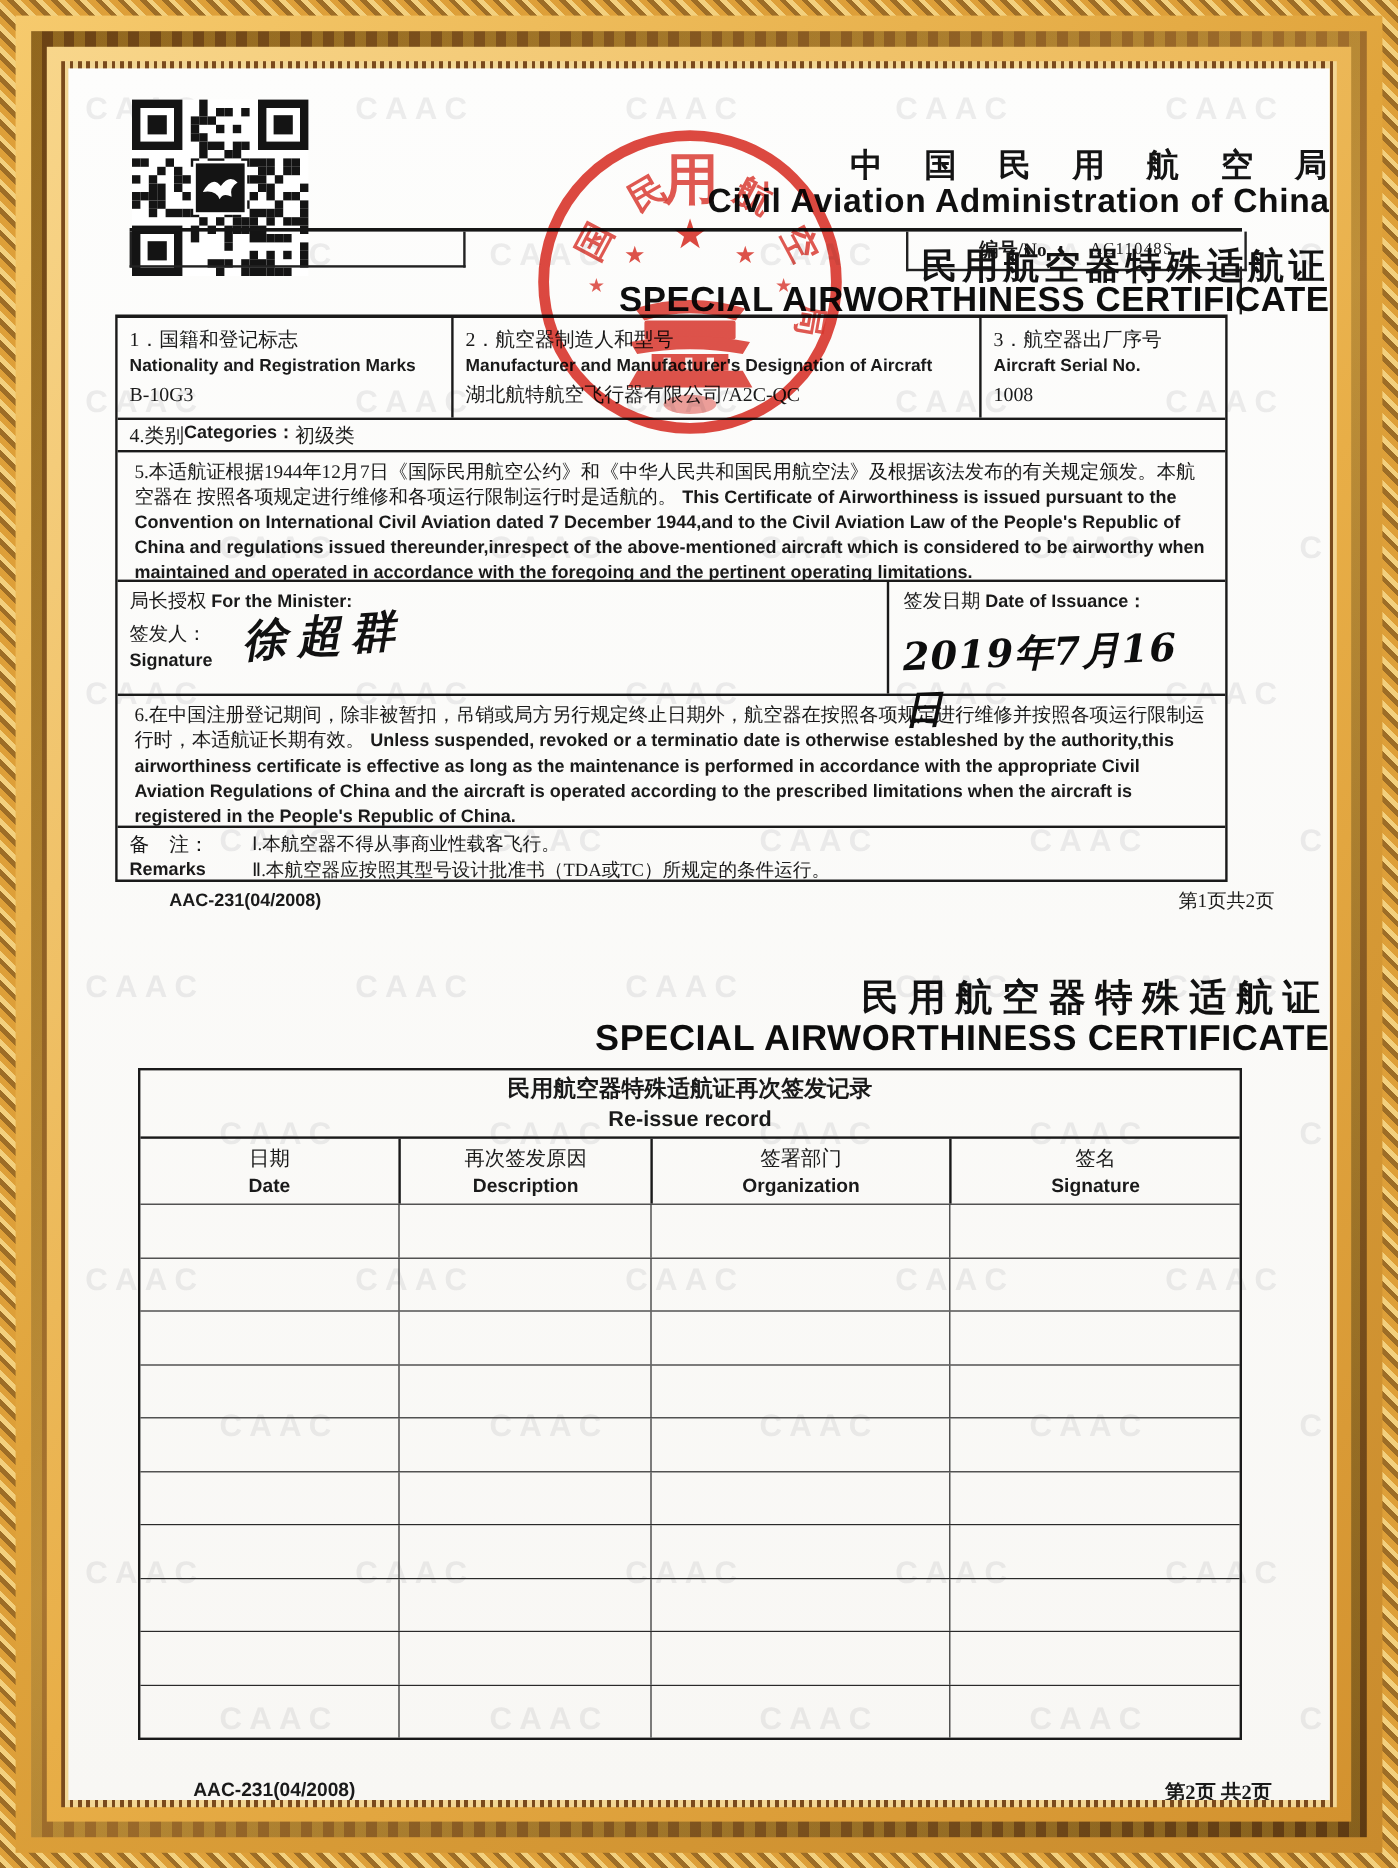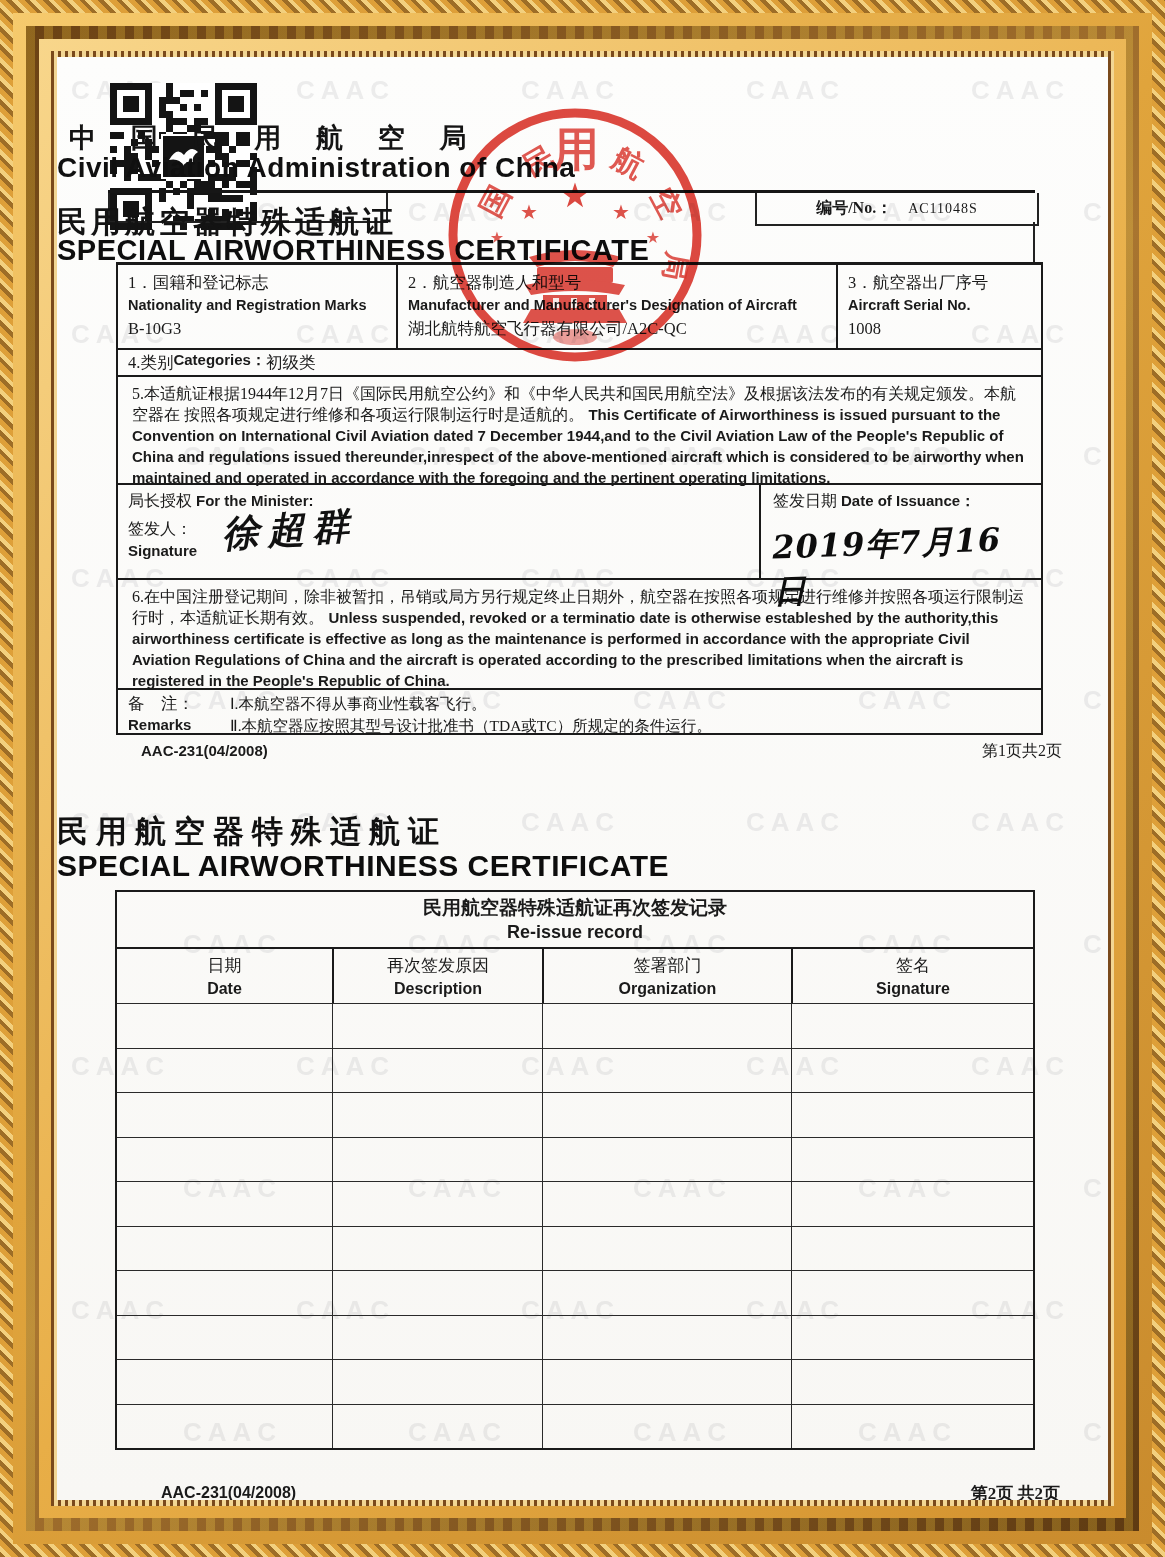--- a/index.html
+++ b/index.html
@@ -10,41 +10,41 @@
       background-image:repeating-linear-gradient(45deg,rgba(122,74,20,.55) 0 4px,rgba(247,214,133,.9) 4px 8px,rgba(224,160,56,.9) 8px 13px);}
   .f2{position:absolute;inset:13px;background:linear-gradient(135deg,#f6ca6d,#e0a43c 45%,#c98b2d);}
   .f3{position:absolute;inset:26px;background:linear-gradient(135deg,#6b4214,#a06c26 50%,#5e3a12);
       background-image:linear-gradient(135deg,#6b4214,#a97530 50%,#5e3a12),repeating-linear-gradient(90deg,rgba(255,225,150,.25) 0 9px,transparent 9px 18px);background-blend-mode:overlay;}
   .f4{position:absolute;inset:39px;background:linear-gradient(135deg,#f8d68b,#e8ae47 55%,#d3922f);}
   .f5{position:absolute;inset:51px;background:repeating-linear-gradient(90deg,#7a4a1c 0 3px,#f2d694 3px 7px);}
   
   .sheet{position:absolute;inset:57px;background:linear-gradient(180deg,#fdfdfc,#f8f7f4);overflow:hidden;}
   .wm{position:absolute;font:bold 26px "Liberation Sans",sans-serif;letter-spacing:6px;color:rgba(140,140,150,.15);}
   .zh{font-family:"Liberation Serif","DejaVu Serif",serif;}
-  .center{left:0;right:0;text-align:left;}
+  .center{left:0;right:0;text-align:right;}
 
   
   #qr{left:53px;top:26px;width:147px;height:147px;background:#fff;display:grid;grid-template-columns:repeat(21,1fr);grid-template-rows:repeat(21,1fr);}
   .qm.on{background:#141414;}
   .finder{position:absolute;width:42px;height:42px;border:7px solid #141414;background:#fff;box-sizing:border-box;}
   .finder::after{content:"";position:absolute;inset:6px;background:#141414;}
   #qr-logo{position:absolute;left:51px;top:51px;width:45px;height:45px;background:#fff;display:flex;align-items:center;justify-content:center;}
   #org-zh{top:63px;font:600 27px "Liberation Serif",serif;letter-spacing:14px;transform:translateX(12px);color:#141414;}
   #org-en{top:95px;font:bold 28px "Liberation Sans",sans-serif;letter-spacing:.5px;color:#101010;}
   #head-rule{left:51px;top:133px;width:927px;height:3px;background:#161616;}
   #left-box{left:51px;top:136px;width:276px;height:28px;border:2px solid #222;border-top:none;}
   #no-box{left:698px;top:136px;width:256px;height:27px;border:2px solid #222;border-top:none;display:flex;align-items:center;gap:16px;padding:2px 12px;font-size:16px;justify-content:center;}
   #no-box .lab{font-weight:bold;font-family:"Liberation Serif",serif;}
   #no-box .val{font-family:"Liberation Serif",serif;font-size:14px;letter-spacing:1px;}
   #right-conn{left:976px;top:165px;width:2px;height:40px;background:#222;}
   #title-zh{top:145px;font:bold 30px "Liberation Serif",serif;letter-spacing:4px;color:#131313;}
   #title-en{top:177px;font:bold 29px "Liberation Sans",sans-serif;letter-spacing:0.5px;color:#0e0e0e;z-index:3;}
 
   
-  #main-table{left:59px;top:205px;width:927px;border:2px solid #1a1a1a;border-top-width:3px;box-sizing:border-box;}
+  #main-table{left:39px;top:205px;width:927px;border:2px solid #1a1a1a;border-top-width:3px;box-sizing:border-box;}
   .mrow{display:flex;border-top:2px solid #1a1a1a;box-sizing:border-box;}
   .mrow:first-child{border-top:none;}
   .mcell{padding:5px 10px;box-sizing:border-box;overflow:hidden;}
   .bR{border-right:2px solid #1a1a1a;}
   .ra{height:83px;}.rb{height:27px;}.rc{height:108px;}.rd{height:95px;}.re{height:110px;}.rf{height:45px;}
   .w1{width:280px;}.w2{width:440px;}.w3{flex:1;}
   .lab-zh{font-size:16.5px;line-height:25px;display:block;}
   .lab-en{font:bold 14.5px "Liberation Sans",sans-serif;line-height:20px;display:block;}
   .fval{font-size:16.5px;line-height:27px;display:block;font-family:"Liberation Serif",serif;}
   .rb{padding:1px 10px;font-size:16.5px;line-height:24px;}

